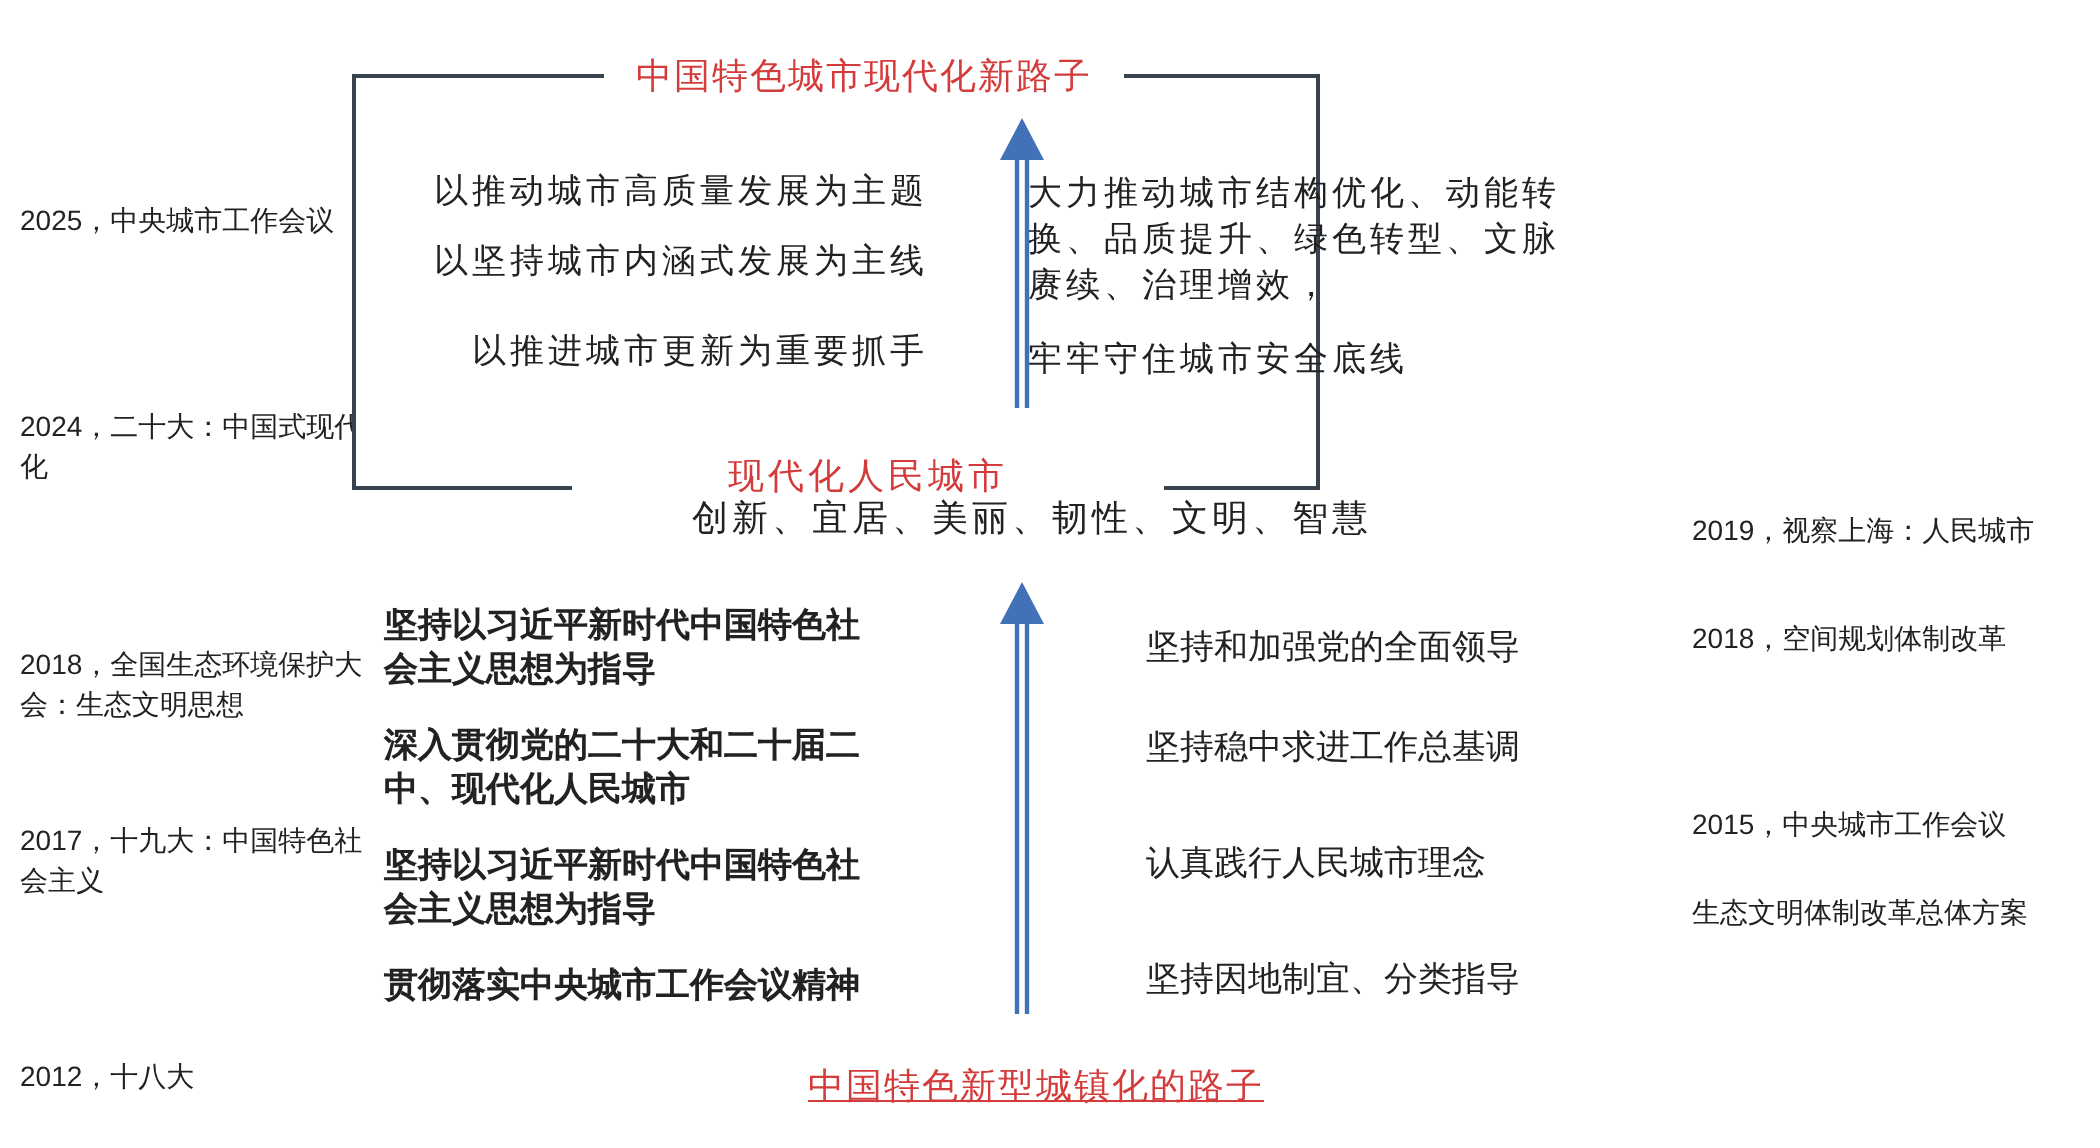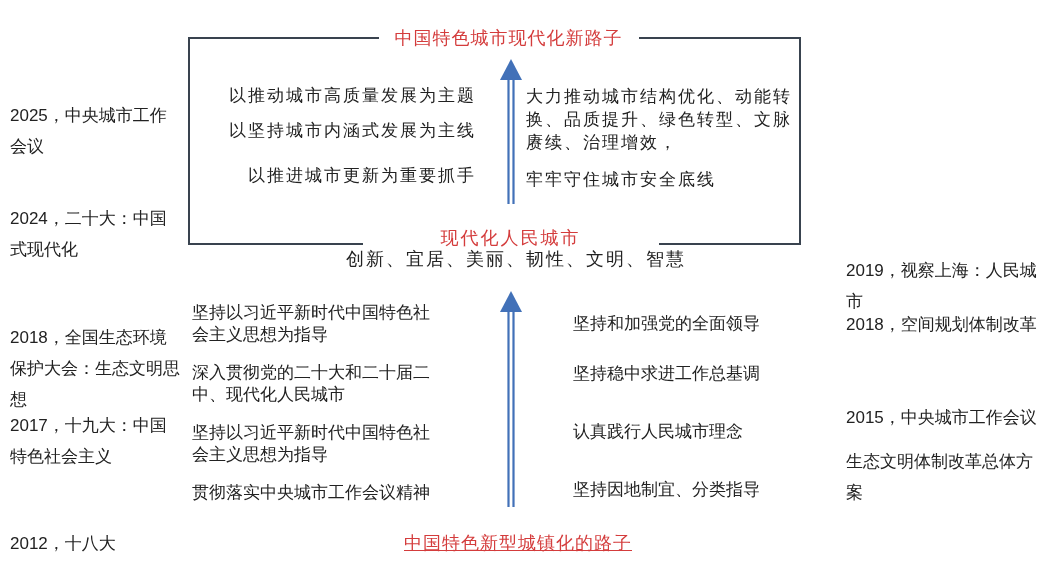--- a/index.html
+++ b/index.html
@@ -14,31 +14,31 @@
   body{font-family:"Liberation Sans","DejaVu Sans",sans-serif;color:var(--text);}
   .canvas{
     position:relative;
     width:1050px;height:574px;
     background:var(--background);
     overflow:hidden;
   }
   
   .tl{
     position:absolute;
-    font-size:17px;
-    line-height:31px;
+    font-size:14px;
+    line-height:20px;
     color:var(--text);
   }
   .tl.left{left:10px;width:172px;}
   .tl.right{left:846px;width:200px;}
   
   .box{
     position:absolute;
-    left:188px;top:37px;
-    width:613px;height:208px;
+    left:176px;top:37px;
+    width:484px;height:208px;
     border:2px solid var(--box-border);
     background:var(--background);
   }
   .box-title{
     position:absolute;
     top:-13px;
     left:calc(50% + 14px);
     transform:translateX(-50%);
     background:var(--background);
     padding:0 16px;
@@ -95,21 +95,21 @@
     color:var(--text);
   }
   
   .lower-left{
     position:absolute;
     left:192px;top:302px;
     width:250px;
     font-size:17px;
     line-height:22px;
   }
-  .lower-left p{margin-bottom:16px;}
+  .lower-left p{margin-bottom:16px;font-weight:bold;}
   .lower-right{
     position:absolute;
     left:543px;top:313px;
     width:280px;
     font-size:17px;
     line-height:22px;
   }
   .lr-item{margin-bottom:30px;white-space:nowrap;margin-left:30px;}
   .lr-item.i0{margin-bottom:28px;}
   .lr-item.i1,.lr-item.i2{margin-bottom:36px;}

